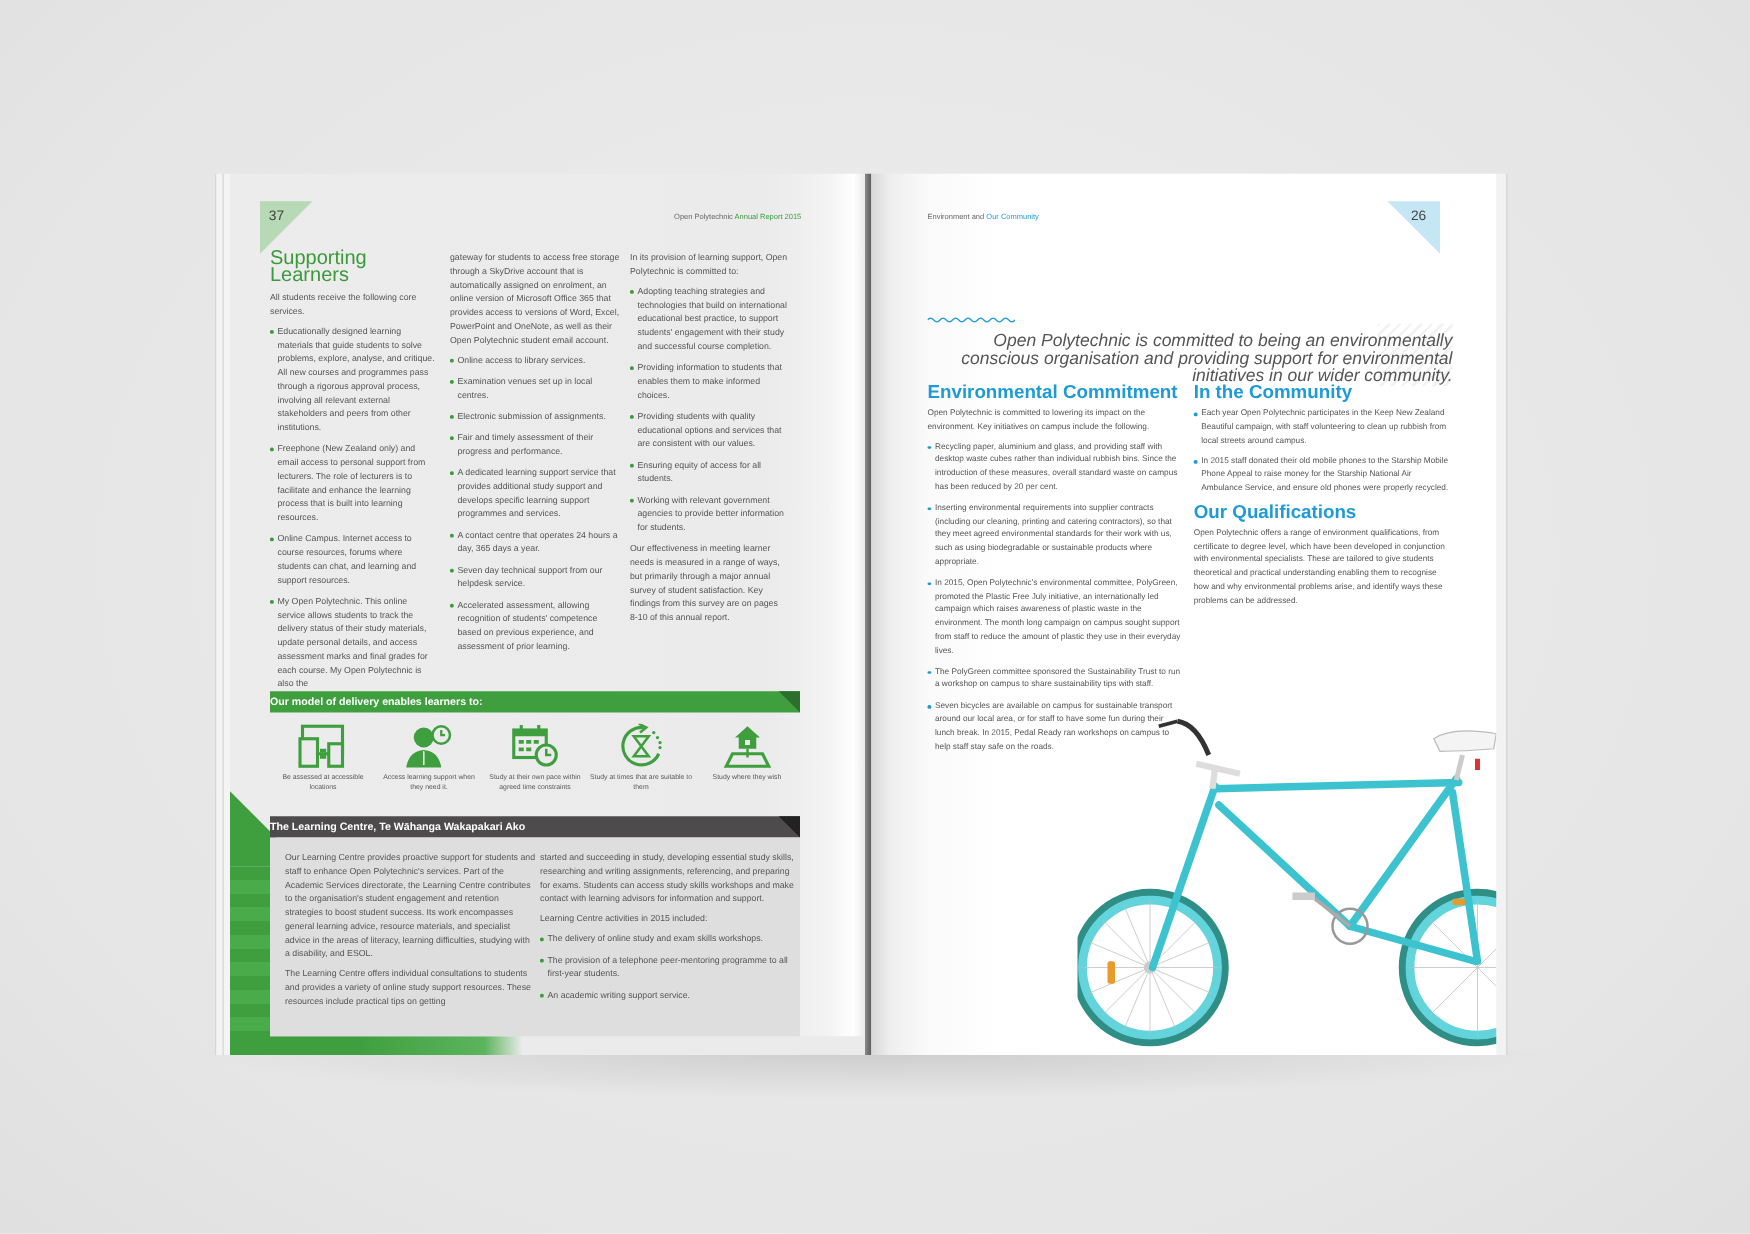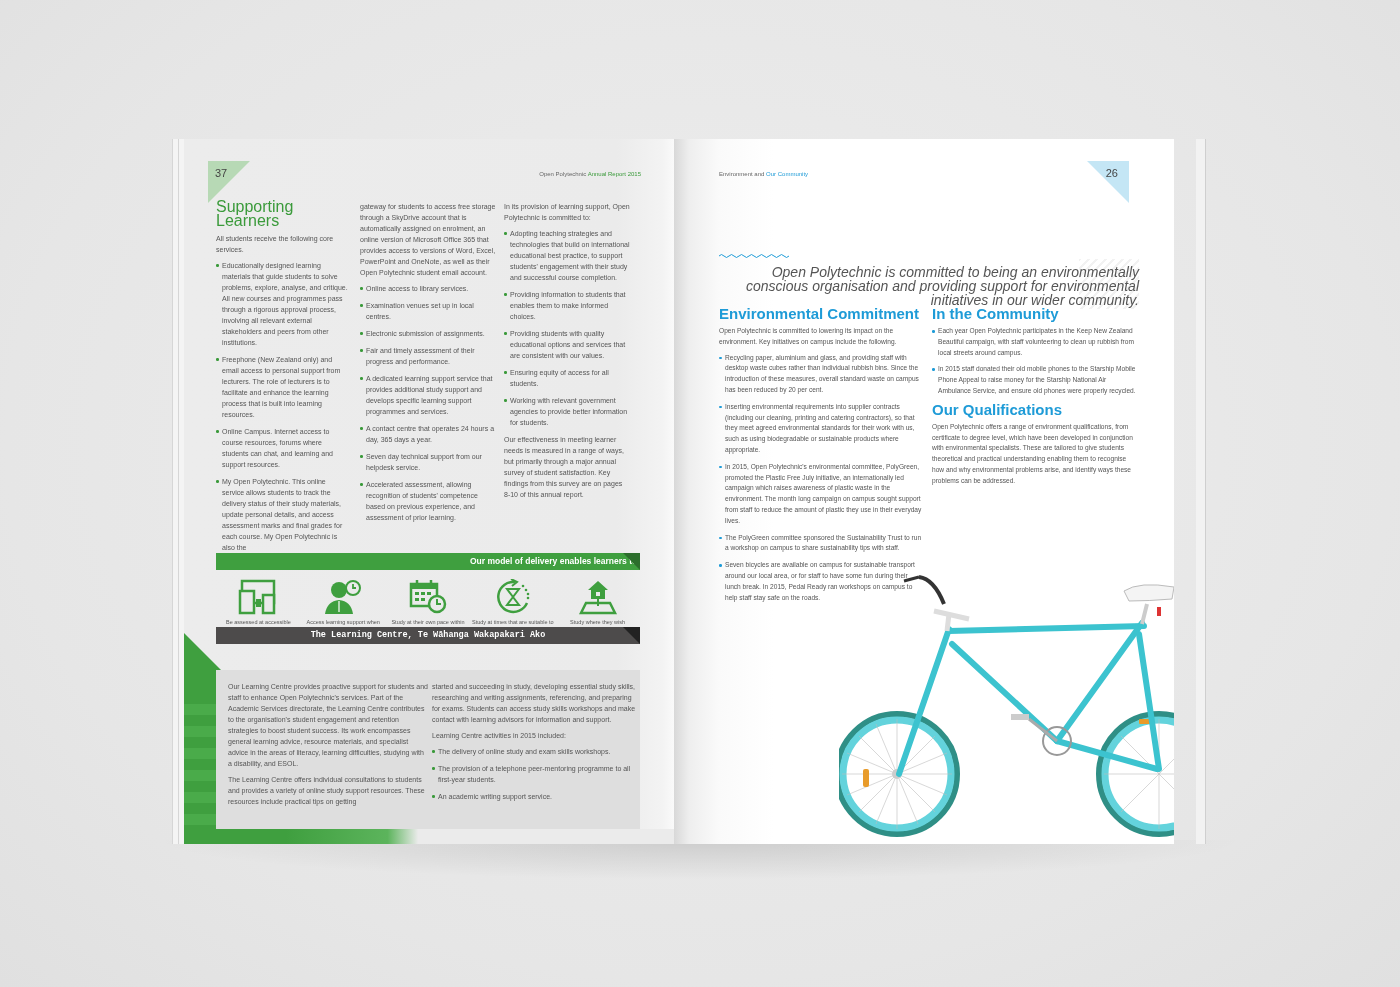--- a/index.html
+++ b/index.html
@@ -20,21 +20,21 @@
   .edge.l1 { left: 172px; top: 139px; width: 8px; height: 705px; }
   .edge.l2 { left: 178px; top: 139px; width: 8px; height: 705px; }
   .edge.r1 { left: 1196px; top: 139px; width: 10px; height: 705px; border-left: none; border-right: 1px solid #cfcfcf; background: #f2f2f2; }
 
   .page { position: absolute; top: 139px; height: 705px; overflow: hidden; }
   .page.left {
     left: 184px; width: 509px;
     background: linear-gradient(to right, #ececec 0%, #ebebeb 85%, #f3f3f3 94%, #ffffff 98%, #e8e8e8 100%);
   }
   .page.right {
-    left: 674px; width: 500px;
+    left: 697px; width: 500px;
     background: linear-gradient(to right, #d8d8d8 0%, #eeeeee 3%, #fafafa 9%, #ffffff 20%, #ffffff 100%);
   }
   .spine {
     position: absolute; left: 692px; top: 139px; width: 5px; height: 705px;
     background: linear-gradient(to right, #8a8a8a, #5d5d5d);
   }
 
   
   .pnum-tri-left {
     position: absolute; left: 24px; top: 22px; width: 0; height: 0;
@@ -53,21 +53,21 @@
     border-radius: 50%; background: #3a9a3a;
   }
   .h-green { color: #3a9a3a; font-weight: normal; font-size: 16px; margin-bottom: 5px; line-height: 14px; }
   .c1 { left: 32px; top: 61px; width: 132px; }
   .c2 { left: 176px; top: 62px; width: 136px; }
   .c3 { left: 320px; top: 62px; width: 126px; }
 
   .delivery-bar {
     position: absolute; left: 32px; top: 414px; width: 424px; height: 17px;
     background: #3f9f3f; color: #fff; font-weight: bold; font-size: 8.5px;
-    text-align: right; line-height: 17px;
+    text-align: left; line-height: 17px;
   }
   .delivery-bar::after {
     content: ""; position: absolute; right: 0; top: 0; border-top: 17px solid #2c6e2c; border-left: 17px solid transparent;
   }
   .icons-row { position: absolute; left: 32px; top: 440px; width: 424px; height: 66px; display: flex; }
   .icon-cell { flex: 1; text-align: center; }
   .icon-cell svg { display: block; margin: 0 auto; }
   .icon-cell .cap { font-size: 5.5px; line-height: 8px; color: #555; margin-top: 3px; }
 
   .green-tri {
@@ -76,23 +76,23 @@
   }
   .green-band {
     position: absolute; left: 0; top: 554px; width: 32px; height: 151px;
     background: repeating-linear-gradient(to bottom, #3f9f3f 0 11px, #4aab4a 11px 22px);
   }
   .green-band-bottom {
     position: absolute; left: 0; top: 690px; width: 509px; height: 15px;
     background: linear-gradient(to right, #3f9f3f 0%, #3f9f3f 20%, #5cb45c 40%, #ebebeb 46%, #ebebeb 100%);
   }
   .lc-bar {
-    position: absolute; left: 32px; top: 488px; width: 424px; height: 17px;
+    position: absolute; left: 32px; top: 514px; width: 424px; height: 17px;
     background: #4d4b4b; color: #fff; font-weight: bold; font-size: 8.5px;
-    text-align: center; line-height: 17px; font-family: Liberation Mono, monospace;
+    line-height: 17px;
   }
   .lc-bar::after {
     content: ""; position: absolute; right: 0; top: 0; border-top: 17px solid #222; border-left: 17px solid transparent;
   }
   .lc-box {
     position: absolute; left: 32px; top: 531px; width: 424px; height: 159px;
     background: #dedede;
   }
   .lc1 { left: 44px; top: 542px; width: 200px; }
   .lc2 { left: 248px; top: 542px; width: 205px; }

